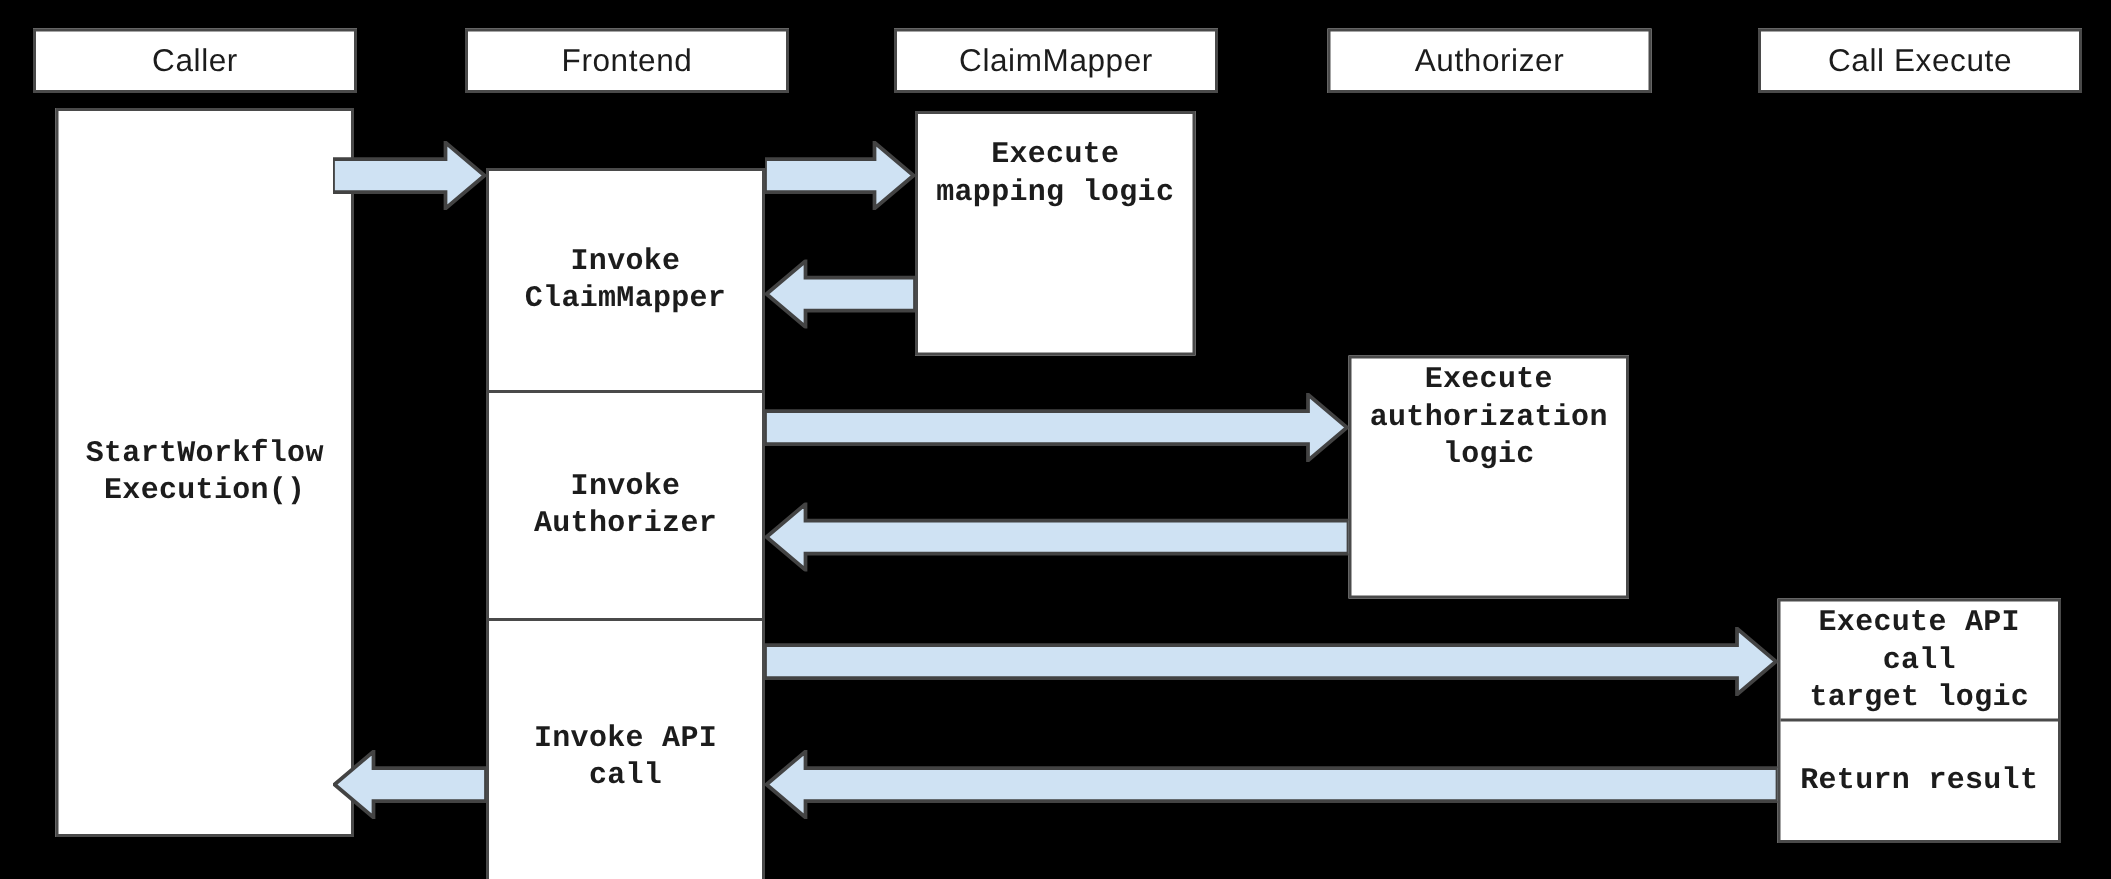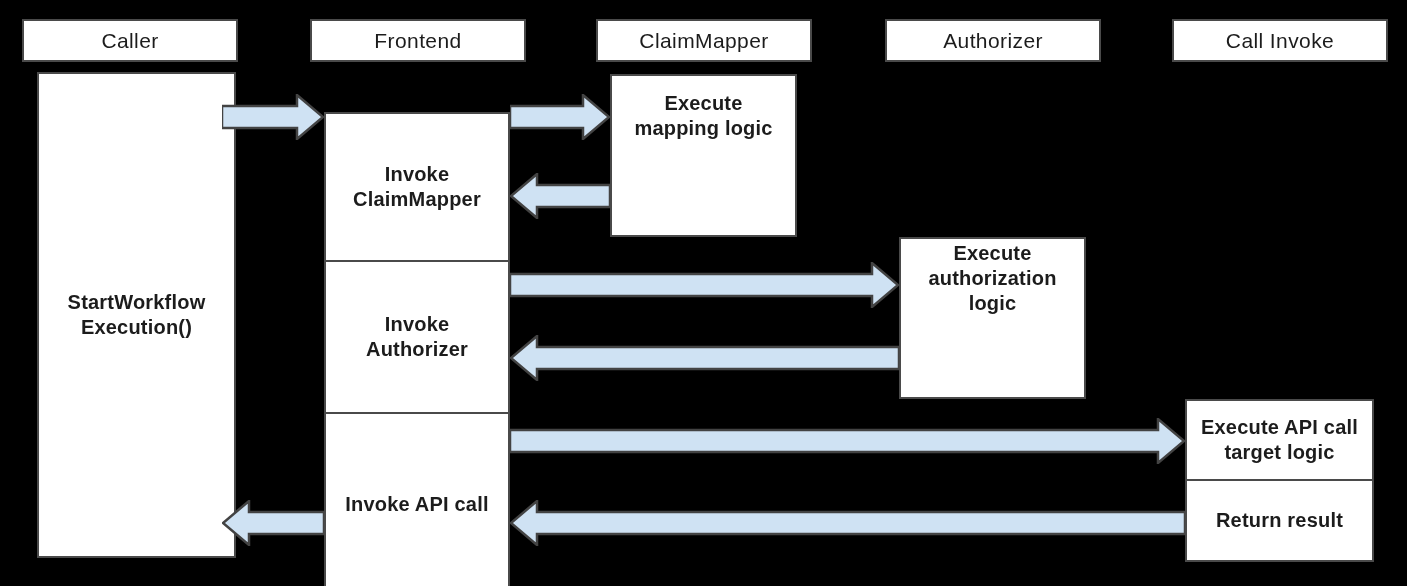--- a/index.html
+++ b/index.html
@@ -32,21 +32,21 @@
     display:flex;flex-direction:column;
   }
   .stack .row{
     box-sizing:border-box;
     display:flex;align-items:center;justify-content:center;
     text-align:center;color:var(--text);
   }
   .stack .row + .row{border-top:2px solid var(--box-border);}
   .step-label{
     font-size:20px;font-weight:700;line-height:25px;
-    white-space:pre-line;letter-spacing:0.2px;
+    white-space:pre-line;letter-spacing:0.2px;font-family:Liberation Mono, monospace;
   }
   .arrow{position:absolute;display:block;}
   .arrow polygon{
     fill:var(--arrow-fill);
     stroke:var(--arrow-border);
     stroke-width:2.5;
     stroke-linejoin:miter;
   }
 </style>
 </head>
@@ -60,21 +60,21 @@
   <div class="box header-box" style="left:310px;top:19px;width:216px;height:43px;">
     <span>Frontend</span>
   </div>
   <div class="box header-box" style="left:596px;top:19px;width:216px;height:43px;">
     <span>ClaimMapper</span>
   </div>
   <div class="box header-box" style="left:885px;top:19px;width:216px;height:43px;">
     <span>Authorizer</span>
   </div>
   <div class="box header-box" style="left:1172px;top:19px;width:216px;height:43px;">
-    <span>Call Invoke</span>
+    <span>Call Execute</span>
   </div>
 
   <div class="box" style="left:37px;top:72px;width:199px;height:486px;text-align:center;">
     <span class="step-label">StartWorkflow
 Execution()</span>
   </div>
 
   <div class="stack" style="left:324px;top:64px;width:186px;height:486px;margin-top:48px;">
     <div class="row" style="height:157px;">
       <span class="step-label">Invoke

